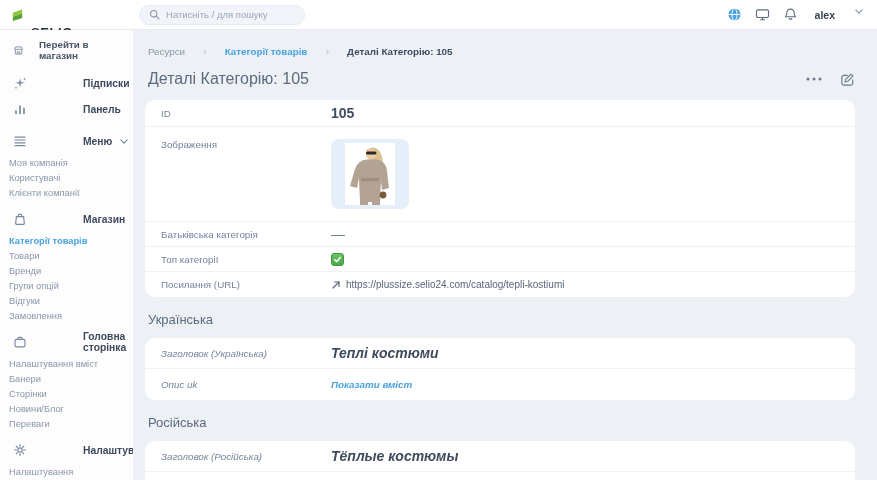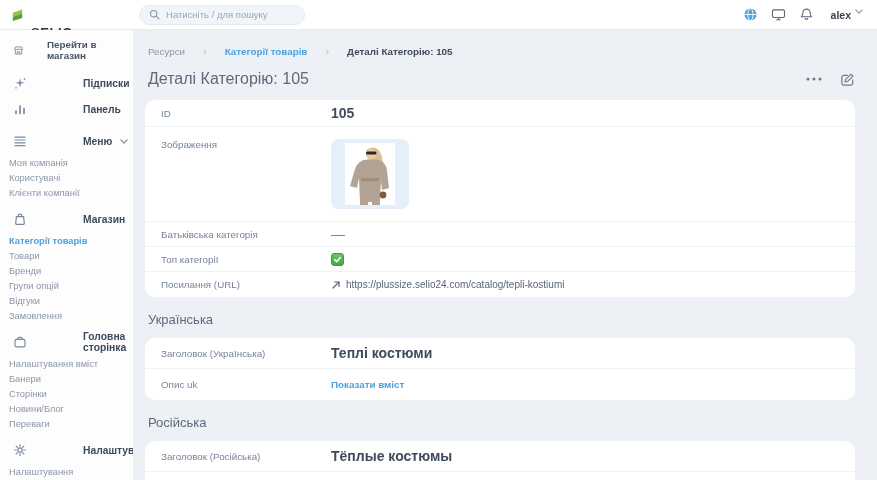--- a/index.html
+++ b/index.html
@@ -14,28 +14,28 @@
   .brand { display:flex; align-items:center; gap:6px; cursor:pointer; }
   .brand-txt { font-size:13px; font-weight:700; color:#2c3440; letter-spacing:.6px;margin-top:36px; }
   .search-pill { margin-left:66px; width:166px; height:20px; border-radius:10px;
     background:#f1f4f8; border:1px solid #e6ebf1; display:flex; align-items:center;
     gap:6px; padding:0 9px; }
   .search-pill input { border:0; outline:0; background:transparent; width:100%;
     font-size:9.5px; color:#55617a; font-family:inherit; }
   .search-pill input::placeholder { color:#9aa7b8; }
   .hdr-right { margin-left:auto; display:flex; align-items:center; gap:13px; }
   .icon-btn { display:flex; align-items:center; color:#5c6a7d; cursor:pointer; }
-  .user { display:flex; align-items:flex-start; gap:4px; font-size:10.5px;
+  .user { display:flex; align-items:flex-start; gap:20px; font-size:10.5px;
           color:#39424f; font-weight:600; cursor:pointer; margin-left:4px; }
   .user .chev { color:#8b96a8; }
   
   .layout { display:flex; height:450px; }
   .side { width:133px; background:#fdfdfe; height:100%; padding-top:8px;
           overflow:hidden; flex-shrink:0; }
-  .s-link { display:flex; align-items:center; gap:23px; height:24px; margin:0 0 8px;
+  .s-link { display:flex; align-items:center; gap:15px; height:24px; margin:0 0 8px;
     padding:0 10px 0 13px; color:#4a5566; font-size:9.8px; font-weight:600; cursor:pointer; }
   .s-item { display:flex; align-items:center; gap:8px; height:26px; padding:0 13px;
     color:#3e4a5c; font-size:10.3px; font-weight:600; cursor:pointer; }
   .s-item .grow { flex:1;padding-left:48px; }
   .s-icon { width:14px; height:14px; color:#7b8aa0; display:flex; flex-shrink:0; }
   .chev { color:#7b8aa0; display:flex; }
   .sub-list { margin:1px 0 5px; }
   .s-sub { height:15px; display:flex; align-items:center; padding:0 12px 0 9px;
     font-size:9.3px; color:#8b96a8; font-weight:500; cursor:pointer; }
   .s-sub.active { color:#4aa3df; font-weight:700; }
@@ -65,21 +65,21 @@
   .dash { color:#76839a; font-weight:400; }
   .checkbox { width:13px; height:13px; border-radius:3px;
     background:linear-gradient(#6cc465,#49a747); border:1px solid #42993f;
     display:flex; align-items:center; justify-content:center; cursor:pointer; }
   .url-cell { display:flex; align-items:center; gap:5px; color:#5a6678;
     font-weight:500; cursor:pointer; }
   .url-cell .s-icon { width:10px; height:10px; color:#5a6678; }
   .section-title { font-size:13px; font-weight:500; color:#5d6a7b;
     margin:15px 0 11px; padding-left:3px; }
   .lrow { display:flex; align-items:center; padding:12px 16px; height:31px;
-          border-bottom:1px solid #eef1f5; }
+          border-bottom:1px solid #eef1f5;font-style:italic; }
   .lrow:last-child { border-bottom:0; }
   .link-blue { color:#4aa3df; font-weight:700; font-size:9.8px; cursor:pointer; }
   svg { display:block; }
 </style>
 </head>
 <body>
 
 <header class="hdr">
   <div class="brand">
     <span>

